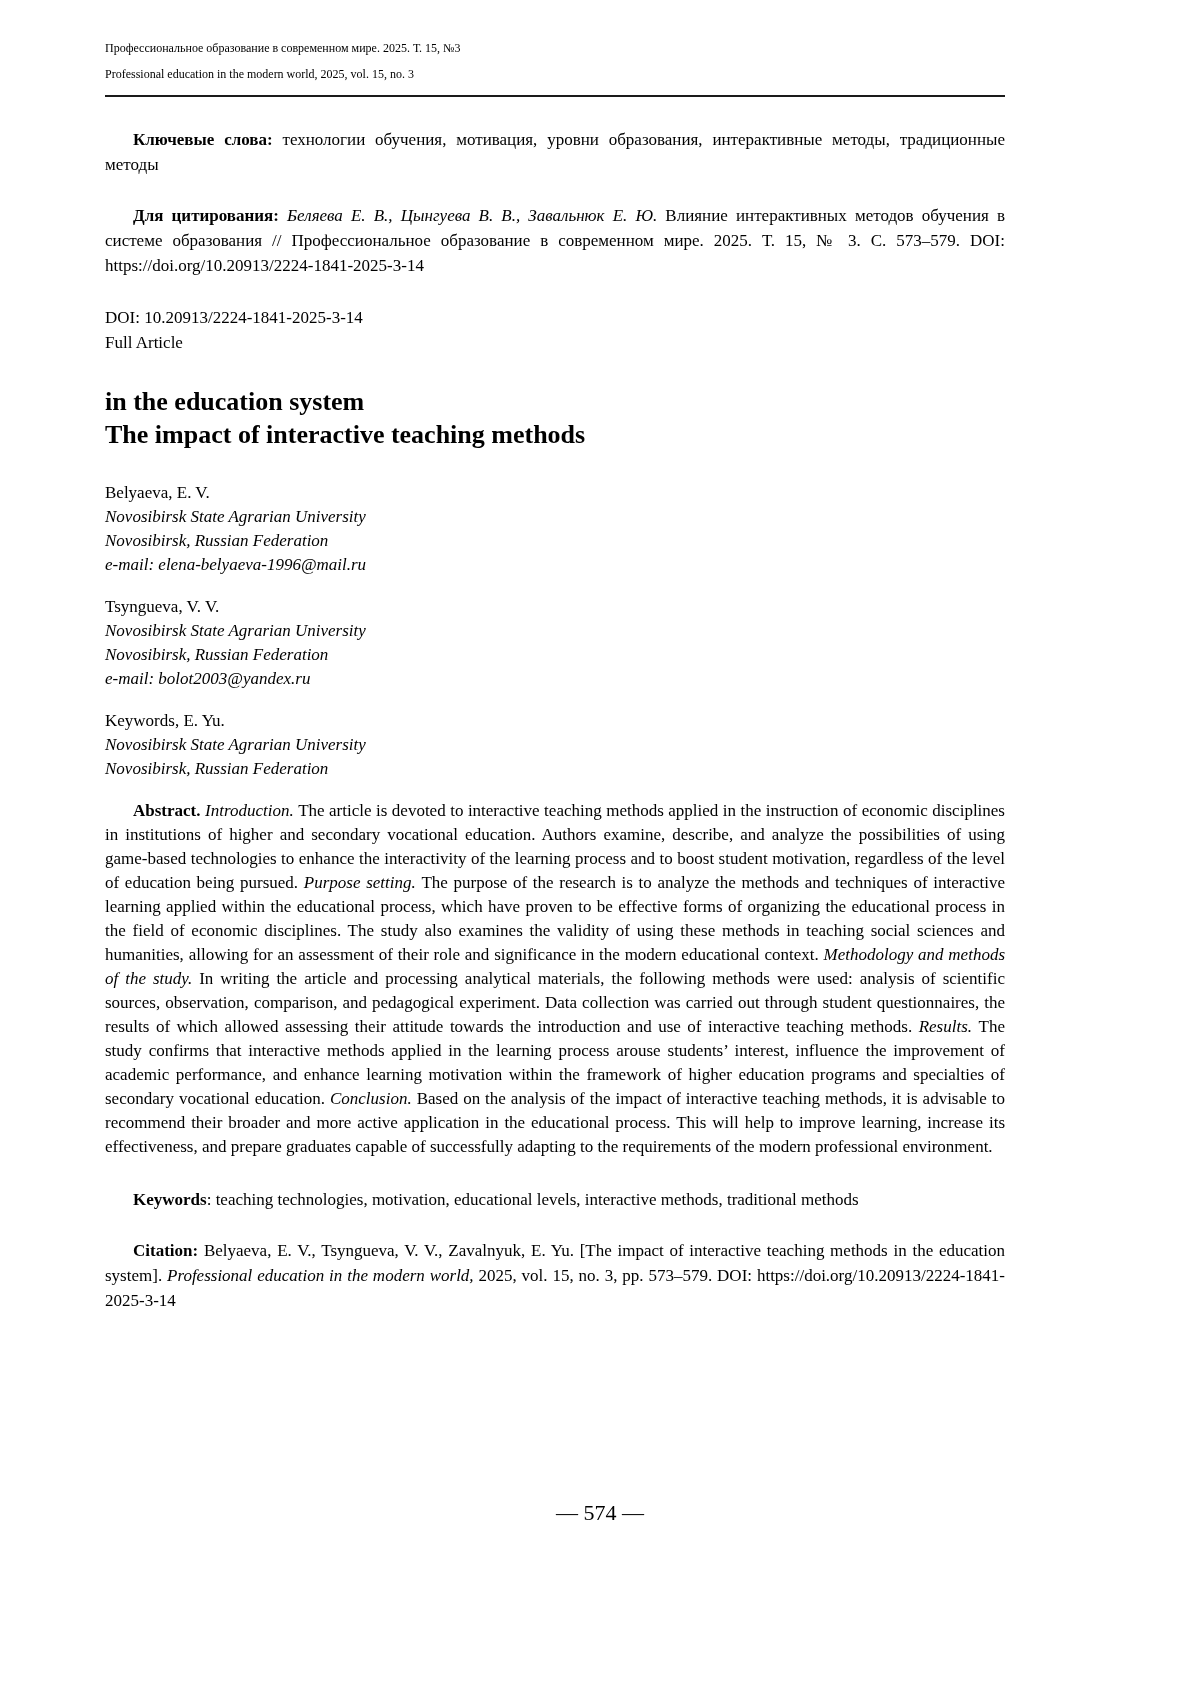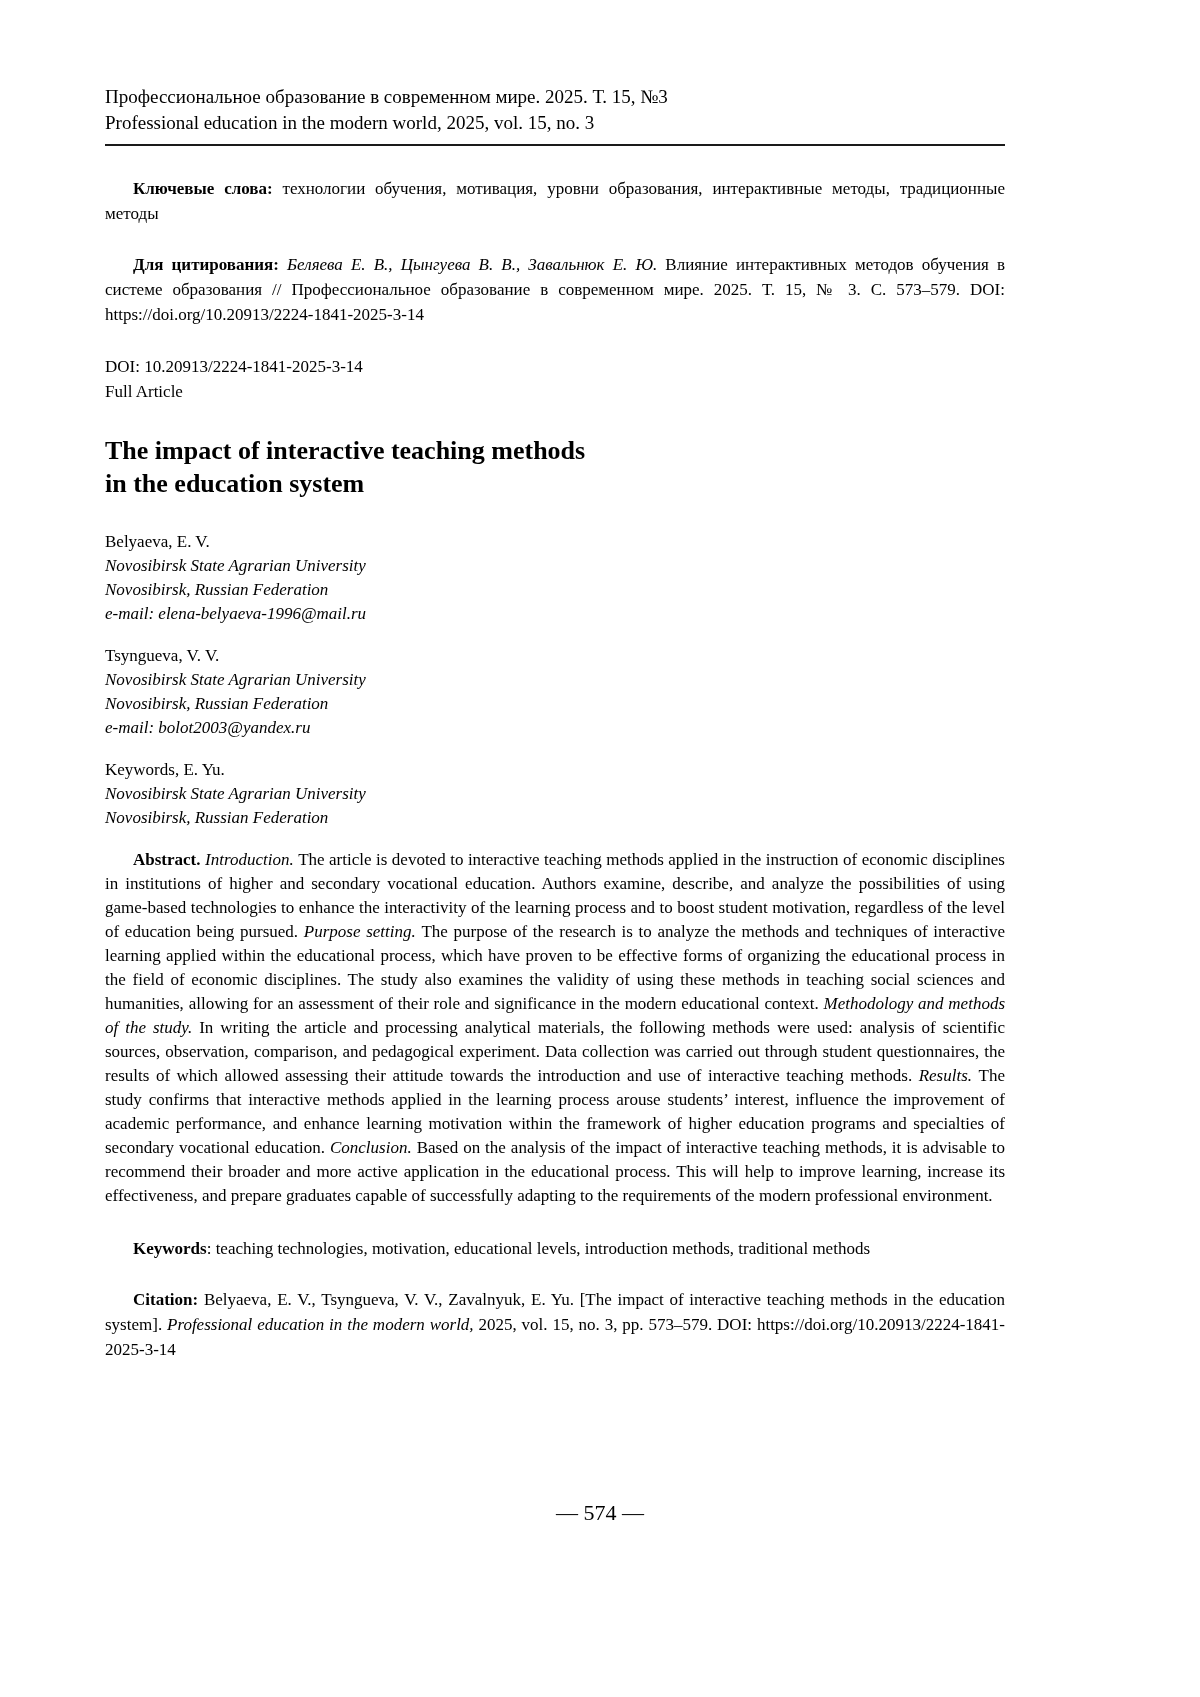--- a/index.html
+++ b/index.html
@@ -12,21 +12,21 @@
     font-family: "Liberation Serif", "DejaVu Serif", serif;
     color: #000000;
     overflow: hidden;
   }
   .content {
     position: absolute;
     left: 105px;
     top: 0;
     width: 900px;
   }
-  .header { padding-top: 84px; font-size: 19px; line-height: 26px; }
+  .header { padding-top: 35px; font-size: 12px; line-height: 26px; }
   .header-line { white-space: nowrap; }
   .header-rule {
     margin: 8px 0 0 0;
     border: none;
     border-top: 2px solid #1a1a1a;
     height: 0;
   }
   .para {
     font-size: 17px;
     line-height: 25px;
@@ -76,22 +76,22 @@
     <p class="para indent keywords-ru"><span class="bold">Ключевые слова: </span><span>технологии обучения, мотивация, уровни образования, интерактивные методы, традиционные методы</span></p>
 
     <p class="para indent citation-ru"><span class="bold">Для цитирования: </span><span class="italic">Беляева Е. В., Цынгуева В. В., Завальнюк Е. Ю. </span><span>Влияние интерактивных методов обучения в системе образования // Профессиональное образование в современном мире. 2025. Т. 15, № 3. С. 573–579. DOI: https://doi.org/10.20913/2224-1841-2025-3-14</span></p>
 
     <div class="doi-block">
       <div>DOI: 10.20913/2224-1841-2025-3-14</div>
       <div>Full Article</div>
     </div>
 
     <div class="article-title">
+      <div>in the education system</div>
       <div>The impact of interactive teaching methods</div>
-      <div>in the education system</div>
     </div>
 
     <div class="authors">
 
       <div class="author-block">
         <div class="author-name">Belyaeva, E. V.</div>
         <div class="author-line">Novosibirsk State Agrarian University</div>
         <div class="author-line">Novosibirsk, Russian Federation</div>
         <div class="author-line">e-mail: elena-belyaeva-1996@mail.ru</div>
       </div>
@@ -106,20 +106,20 @@
       <div class="author-block">
         <div class="author-name">Keywords, E. Yu.</div>
         <div class="author-line">Novosibirsk State Agrarian University</div>
         <div class="author-line">Novosibirsk, Russian Federation</div>
       </div>
 
     </div>
 
     <p class="para indent abstract"><span class="bold">Abstract. </span><span class="italic">Introduction. </span><span>The article is devoted to interactive teaching methods applied in the instruction of economic disciplines in institutions of higher and secondary vocational education. Authors examine, describe, and analyze the possibilities of using game-based technologies to enhance the interactivity of the learning process and to boost student motivation, regardless of the level of education being pursued. </span><span class="italic">Purpose setting. </span><span>The purpose of the research is to analyze the methods and techniques of interactive learning applied within the educational process, which have proven to be effective forms of organizing the educational process in the field of economic disciplines. The study also examines the validity of using these methods in teaching social sciences and humanities, allowing for an assessment of their role and significance in the modern educational context. </span><span class="italic">Methodology and methods of the study. </span><span>In writing the article and processing analytical materials, the following methods were used: analysis of scientific sources, observation, comparison, and pedagogical experiment. Data collection was carried out through student questionnaires, the results of which allowed assessing their attitude towards the introduction and use of interactive teaching methods. </span><span class="italic">Results. </span><span>The study confirms that interactive methods applied in the learning process arouse students’ interest, influence the improvement of academic performance, and enhance learning motivation within the framework of higher education programs and specialties of secondary vocational education. </span><span class="italic">Conclusion. </span><span>Based on the analysis of the impact of interactive teaching methods, it is advisable to recommend their broader and more active application in the educational process. This will help to improve learning, increase its effectiveness, and prepare graduates capable of successfully adapting to the requirements of the modern professional environment.</span></p>
 
-    <p class="para indent keywords-en"><span class="bold">Keywords</span><span>: teaching technologies, motivation, educational levels, introduction methods, traditional methods</span></p>
+    <p class="para indent keywords-en"><span class="bold">Keywords</span><span>: teaching technologies, motivation, educational levels, interactive methods, traditional methods</span></p>
 
     <p class="para indent citation-en"><span class="bold">Citation: </span><span>Belyaeva, E. V., Tsyngueva, V. V., Zavalnyuk, E. Yu. [The impact of interactive teaching methods in the education system]. </span><span class="italic">Professional education in the modern world, </span><span>2025, vol. 15, no. 3, pp. 573–579. DOI: https://doi.org/10.20913/2224-1841-2025-3-14</span></p>
 
   </div>
 
   <div class="footer">— 574 —</div>
 </div>
 
 </body></html>

